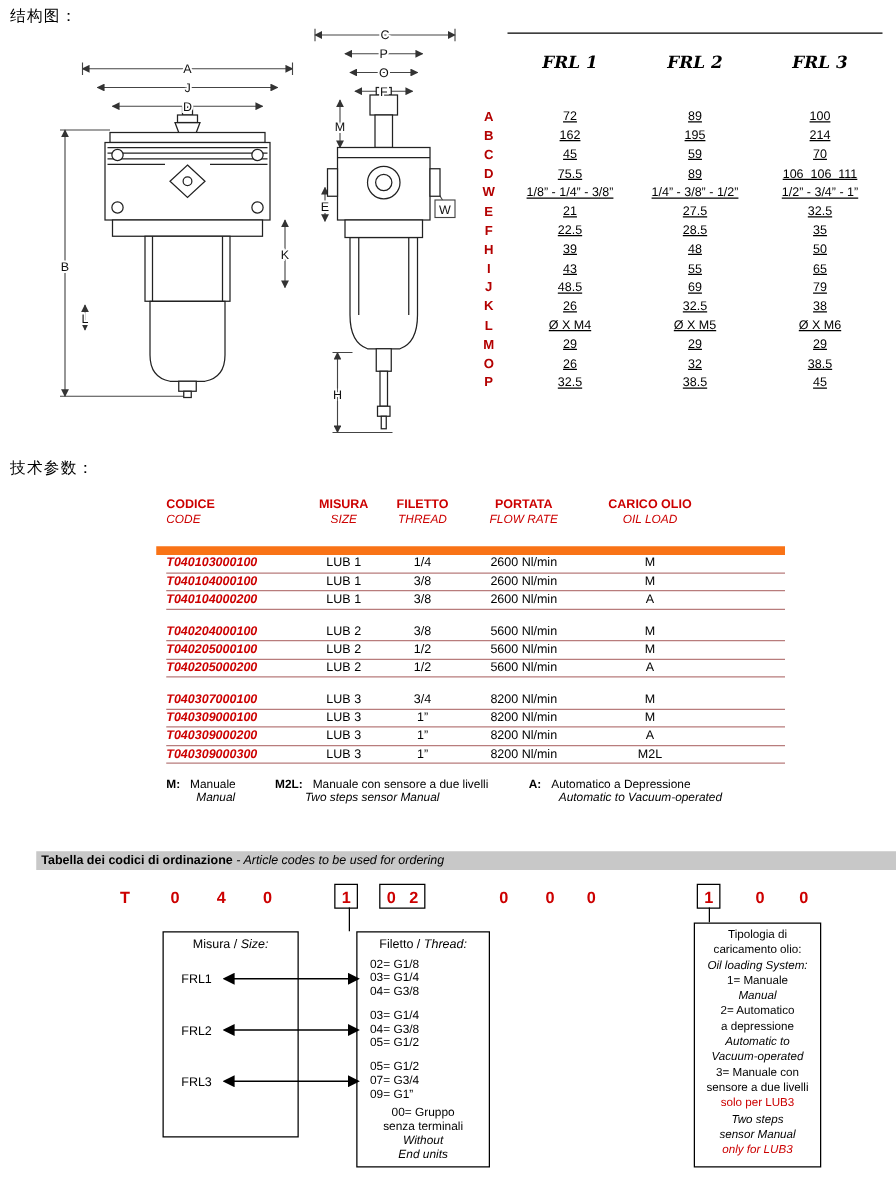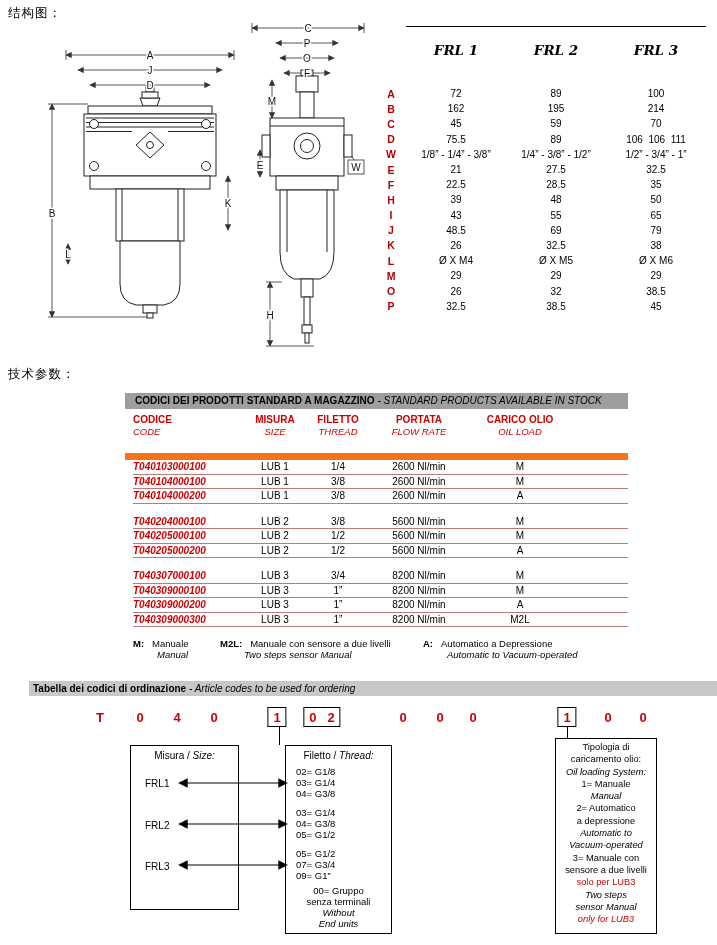--- a/index.html
+++ b/index.html
@@ -15,21 +15,21 @@
   .drawings svg text{font-family:"Liberation Sans",sans-serif;font-size:10px;fill:#111;
     paint-order:stroke;stroke:#fff;stroke-width:3px;text-anchor:middle;}
 
   
   .dim-table{left:376px;top:26px;width:330px;}
   .dim-head{display:grid;grid-template-columns:100px 100px 100px;margin-left:30px;
     border-top:1.5px solid #000;padding-top:3px;margin-bottom:28px;}
   .dim-h{font-family:"DejaVu Serif",serif;font-style:italic;font-weight:bold;font-size:13.5px;text-align:center;margin-top:12px;}
   .dim-row{display:grid;grid-template-columns:30px 100px 100px 100px;height:15.2px;align-items:center;}
   .dim-label{color:#b30000;font-weight:bold;font-size:10.5px;text-align:center;}
-  .dim-val{font-size:10px;text-align:center;white-space:nowrap;}
+  .dim-val{font-size:10px;text-align:center;white-space:nowrap;text-decoration:underline;}
 
   
   .pt{left:125px;top:393px;width:503px;}
   .pt-titlebar{background:#9e9e9e;height:16px;line-height:16px;padding-left:10px;font-size:10px;color:#000;white-space:nowrap;}
   .pt-grid{display:grid;grid-template-columns:110px 64px 62px 100px 102px;margin-left:8px;}
   .hit{color:#cc0000;font-weight:bold;font-size:10px;text-align:center;line-height:12px;}
   .hen{color:#cc0000;font-style:italic;font-size:9.5px;text-align:center;line-height:11px;}
   .hfirst{text-align:left;}
   .pt-headwrap{margin-top:5px;border-bottom:7px solid #f97316;padding-bottom:16px;}
   .pt-group{margin-bottom:11px;}
@@ -266,23 +266,20 @@
           <div class="dim-val">32.5</div>
           <div class="dim-val">38.5</div>
           <div class="dim-val">45</div>
         </div>
       </div>
   </div>
 
   <div class="abs zh-label" style="left:8px;top:366px;">技术参数：</div>
 
   <div class="abs pt">
-    <div class="pt-titlebar">
-      <span class="b">CODICI DEI PRODOTTI STANDARD A MAGAZZINO</span><span class="italic"> - STANDARD PRODUCTS AVAILABLE IN STOCK</span>
-    </div>
     <div class="pt-headwrap">
       <div class="pt-grid">
         <div class="hit hfirst">CODICE</div>
         <div class="hit">MISURA</div>
         <div class="hit">FILETTO</div>
         <div class="hit">PORTATA</div>
         <div class="hit">CARICO OLIO</div>
       </div>
       <div class="pt-grid">
         <div class="hen hfirst">CODE</div>

